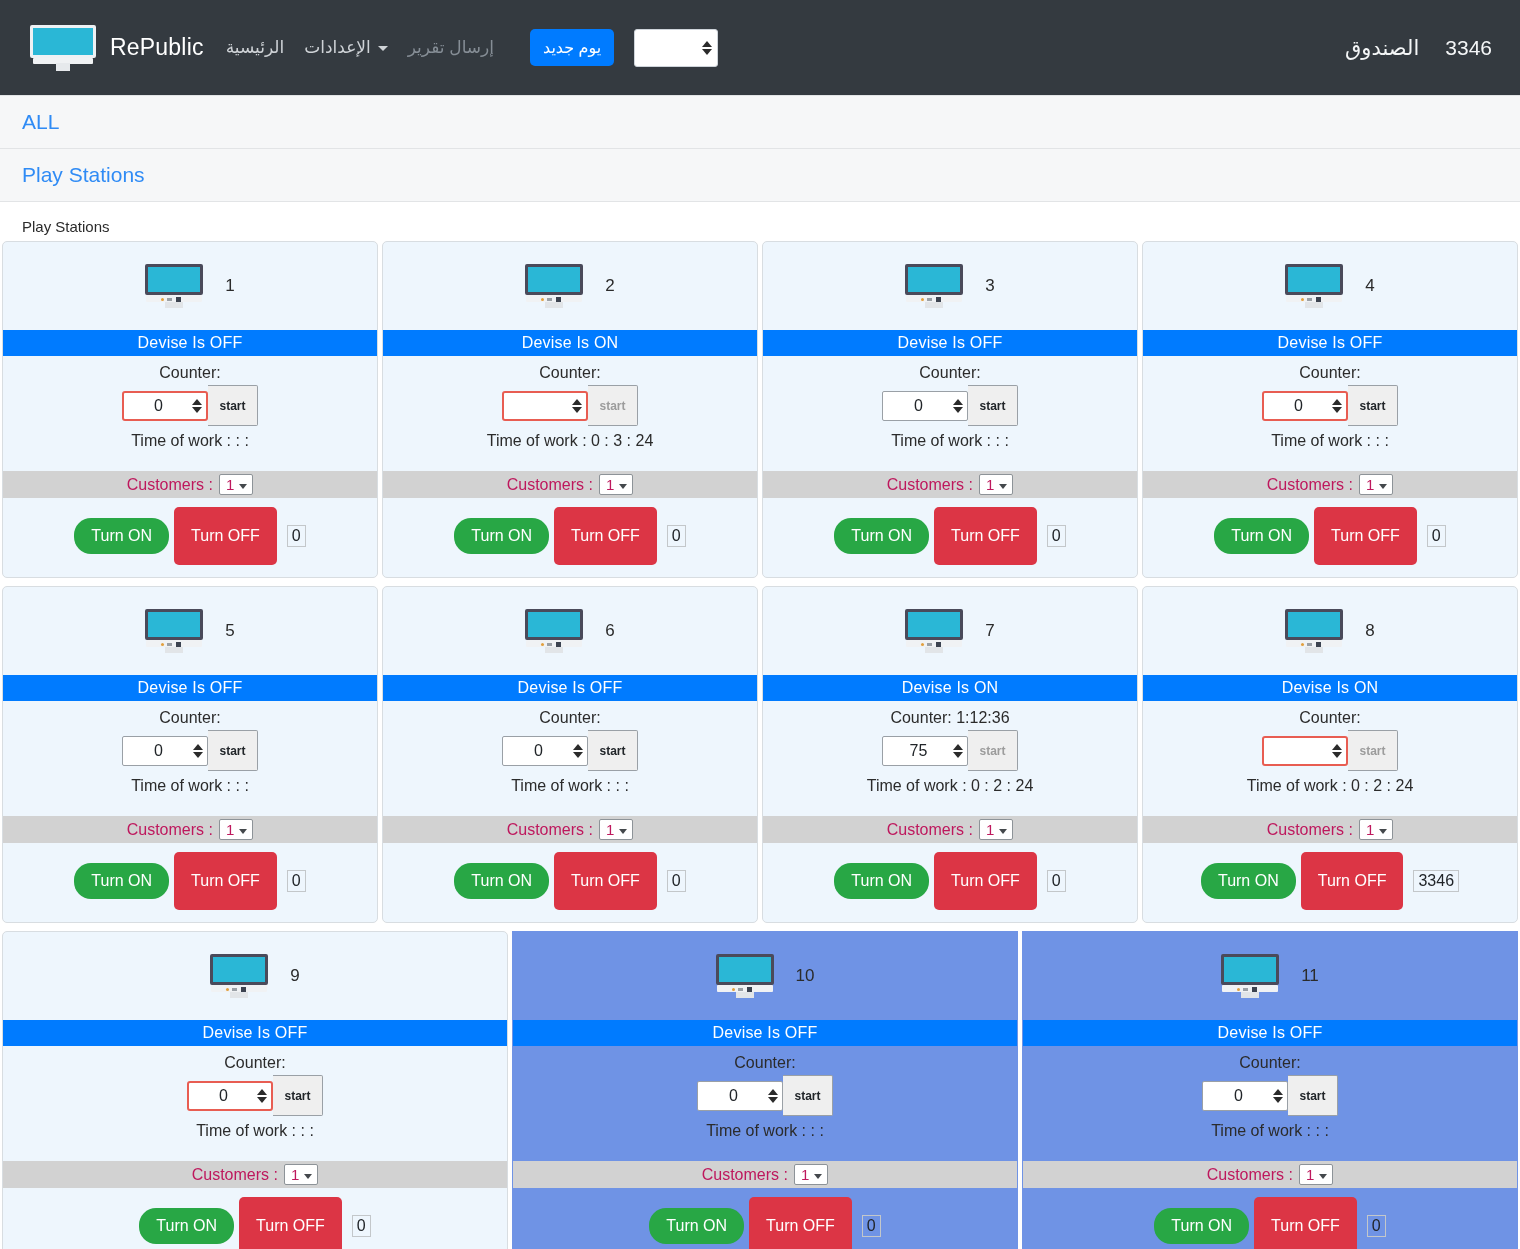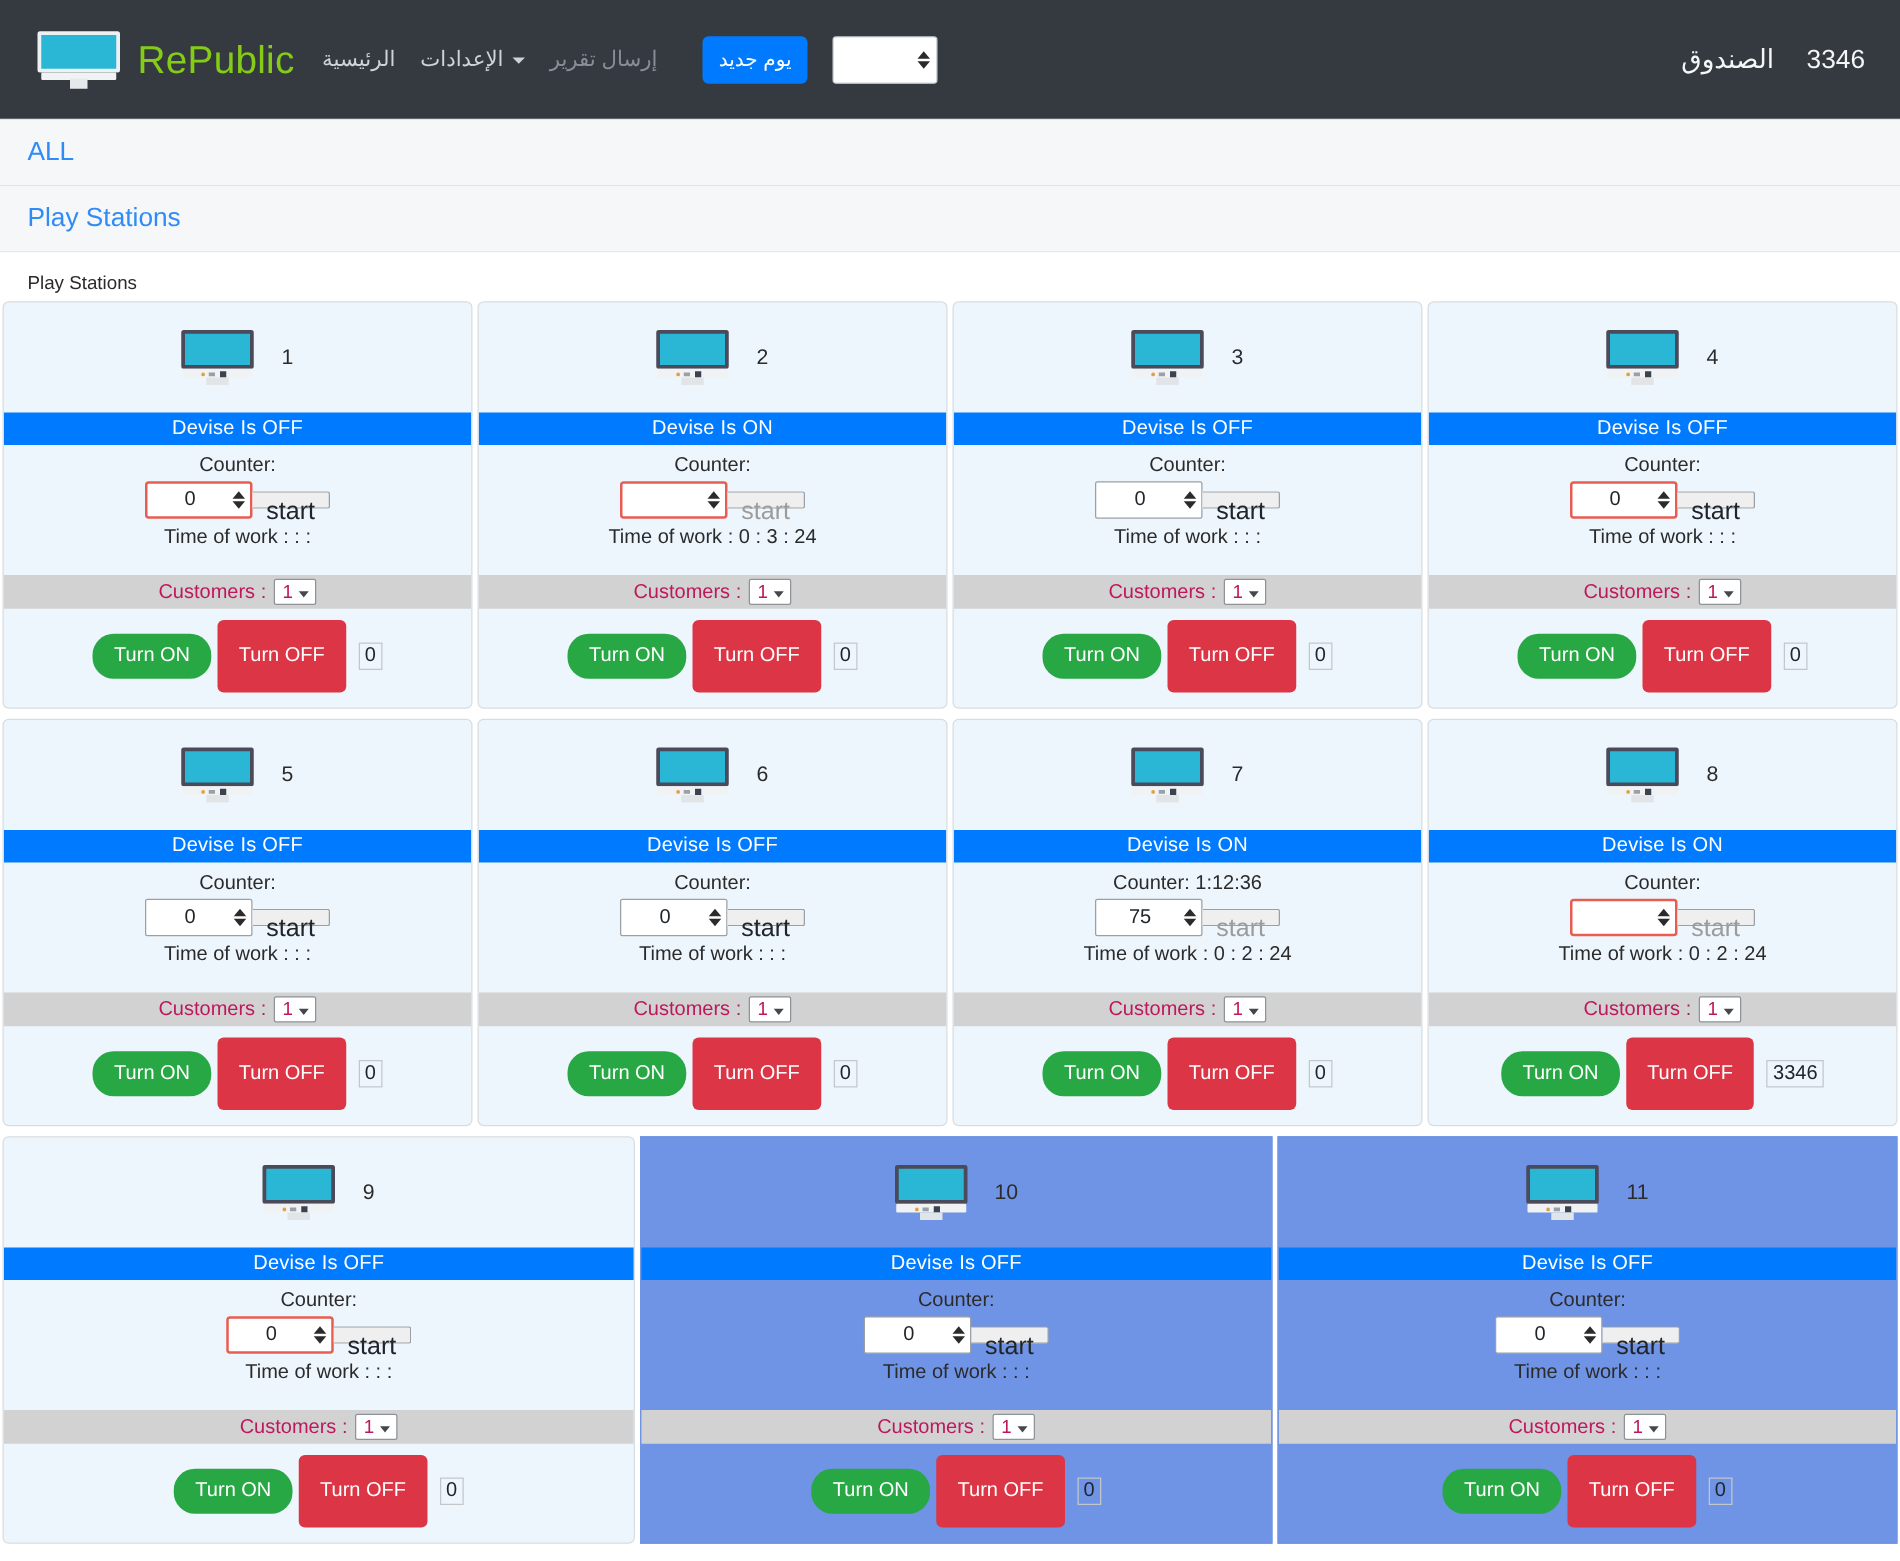--- a/index.html
+++ b/index.html
@@ -21,21 +21,21 @@
   .brand-logo .scr{
     position:absolute;left:0;top:0;width:66px;height:33px;
     background:#2ab7d6;border:3px solid #eef1f4;border-radius:2px;
   }
   .brand-logo .base{
     position:absolute;left:3px;top:33px;width:60px;height:6px;background:#f0f2f4;border-radius:1px;
   }
   .brand-logo .neck{
     position:absolute;left:26px;top:38px;width:14px;height:8px;background:#e6e9ec;
   }
-  .brand-name{color:#84cc16;font-size:31px;letter-spacing:.2px;}
+  .brand-name{color:#ffffff;font-size:23px;letter-spacing:.2px;}
   .nav-links{display:flex;align-items:center;gap:20px;margin-left:22px;}
   .nav-link{color:#cfd3d7;font-size:17px;text-decoration:none;white-space:nowrap;}
   .nav-link.muted{color:#868e96;}
   .caret{
     display:inline-block;width:0;height:0;margin-left:7px;vertical-align:middle;
     border-left:5px solid transparent;border-right:5px solid transparent;border-top:5px solid #cfd3d7;
   }
   .btn-newday{
     background:#007bff;color:#fff;border:none;border-radius:5px;
     padding:9px 13px;font-size:16px;cursor:pointer;margin-left:16px;
@@ -99,21 +99,21 @@
   .counter-line{text-align:center;font-size:16px;padding:8px 0 3px 0;color:#2b2b2b;}
   .counter-row{display:flex;align-items:center;justify-content:center;padding-bottom:3px;}
   .numwrap{
     width:86px;height:30px;background:#fff;border:1px solid #9aa0a6;border-radius:2px;
     display:flex;align-items:center;padding:0 4px 0 0;
   }
   .numwrap.red{border:2px solid #e85d52;border-radius:3px;}
   .numwrap .val{flex:1;text-align:center;font-size:16px;color:#212529;}
   .btn-start{
     background:#efefef;border:1px solid #9aa0a6;border-left:none;border-radius:0 2px 2px 0;
-    font-size:20px;padding:4px 11px;color:#212529;height:14px;cursor:pointer;
+    font-size:12px;padding:4px 11px;color:#212529;height:41px;cursor:pointer;font-weight:bold;
   }
   .btn-start.dis{color:#9c9c9c;background:#efefef;}
   .work{text-align:center;font-size:16px;padding:3px 0 21px 0;color:#2b2b2b;}
   .cust{
     background:#d2d2d2;text-align:center;font-size:16px;padding:3px 0;color:#be185d;
     display:flex;align-items:center;justify-content:center;gap:6px;
   }
   .sel{
     background:#fff;border:1px solid #8d9398;border-radius:2px;font-size:15px;
     padding:1px 18px 1px 6px;position:relative;cursor:pointer;

